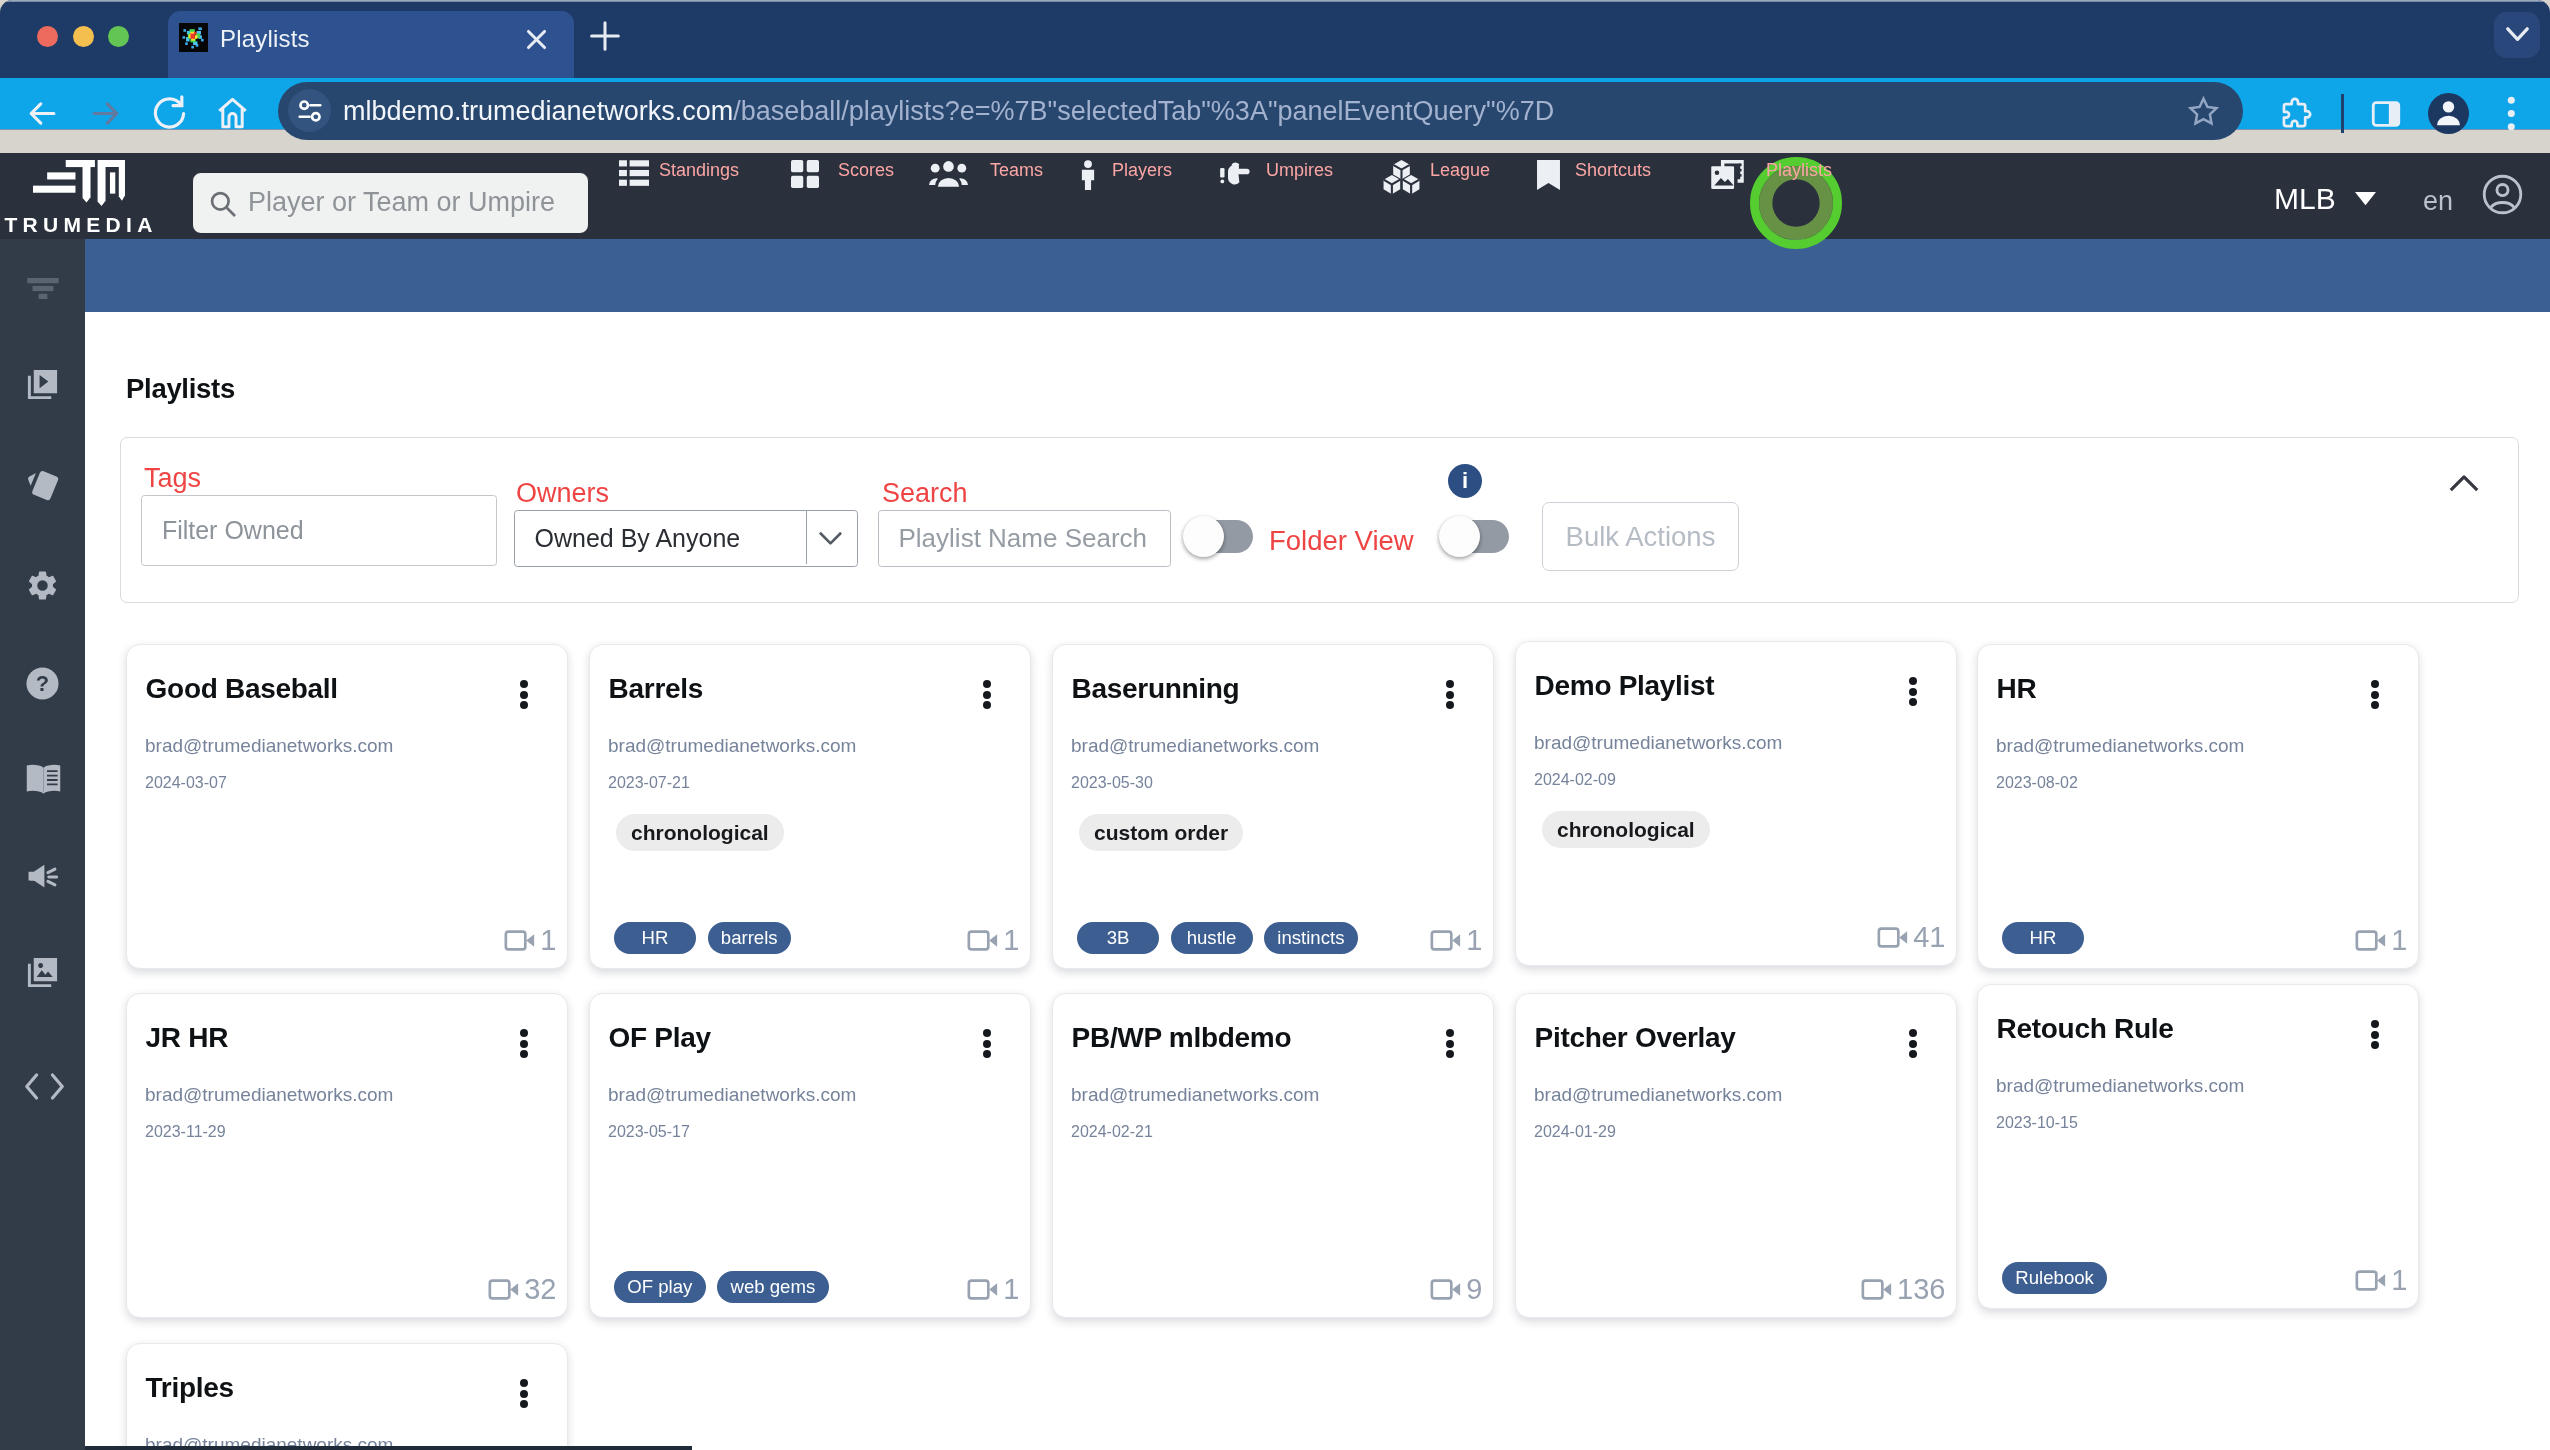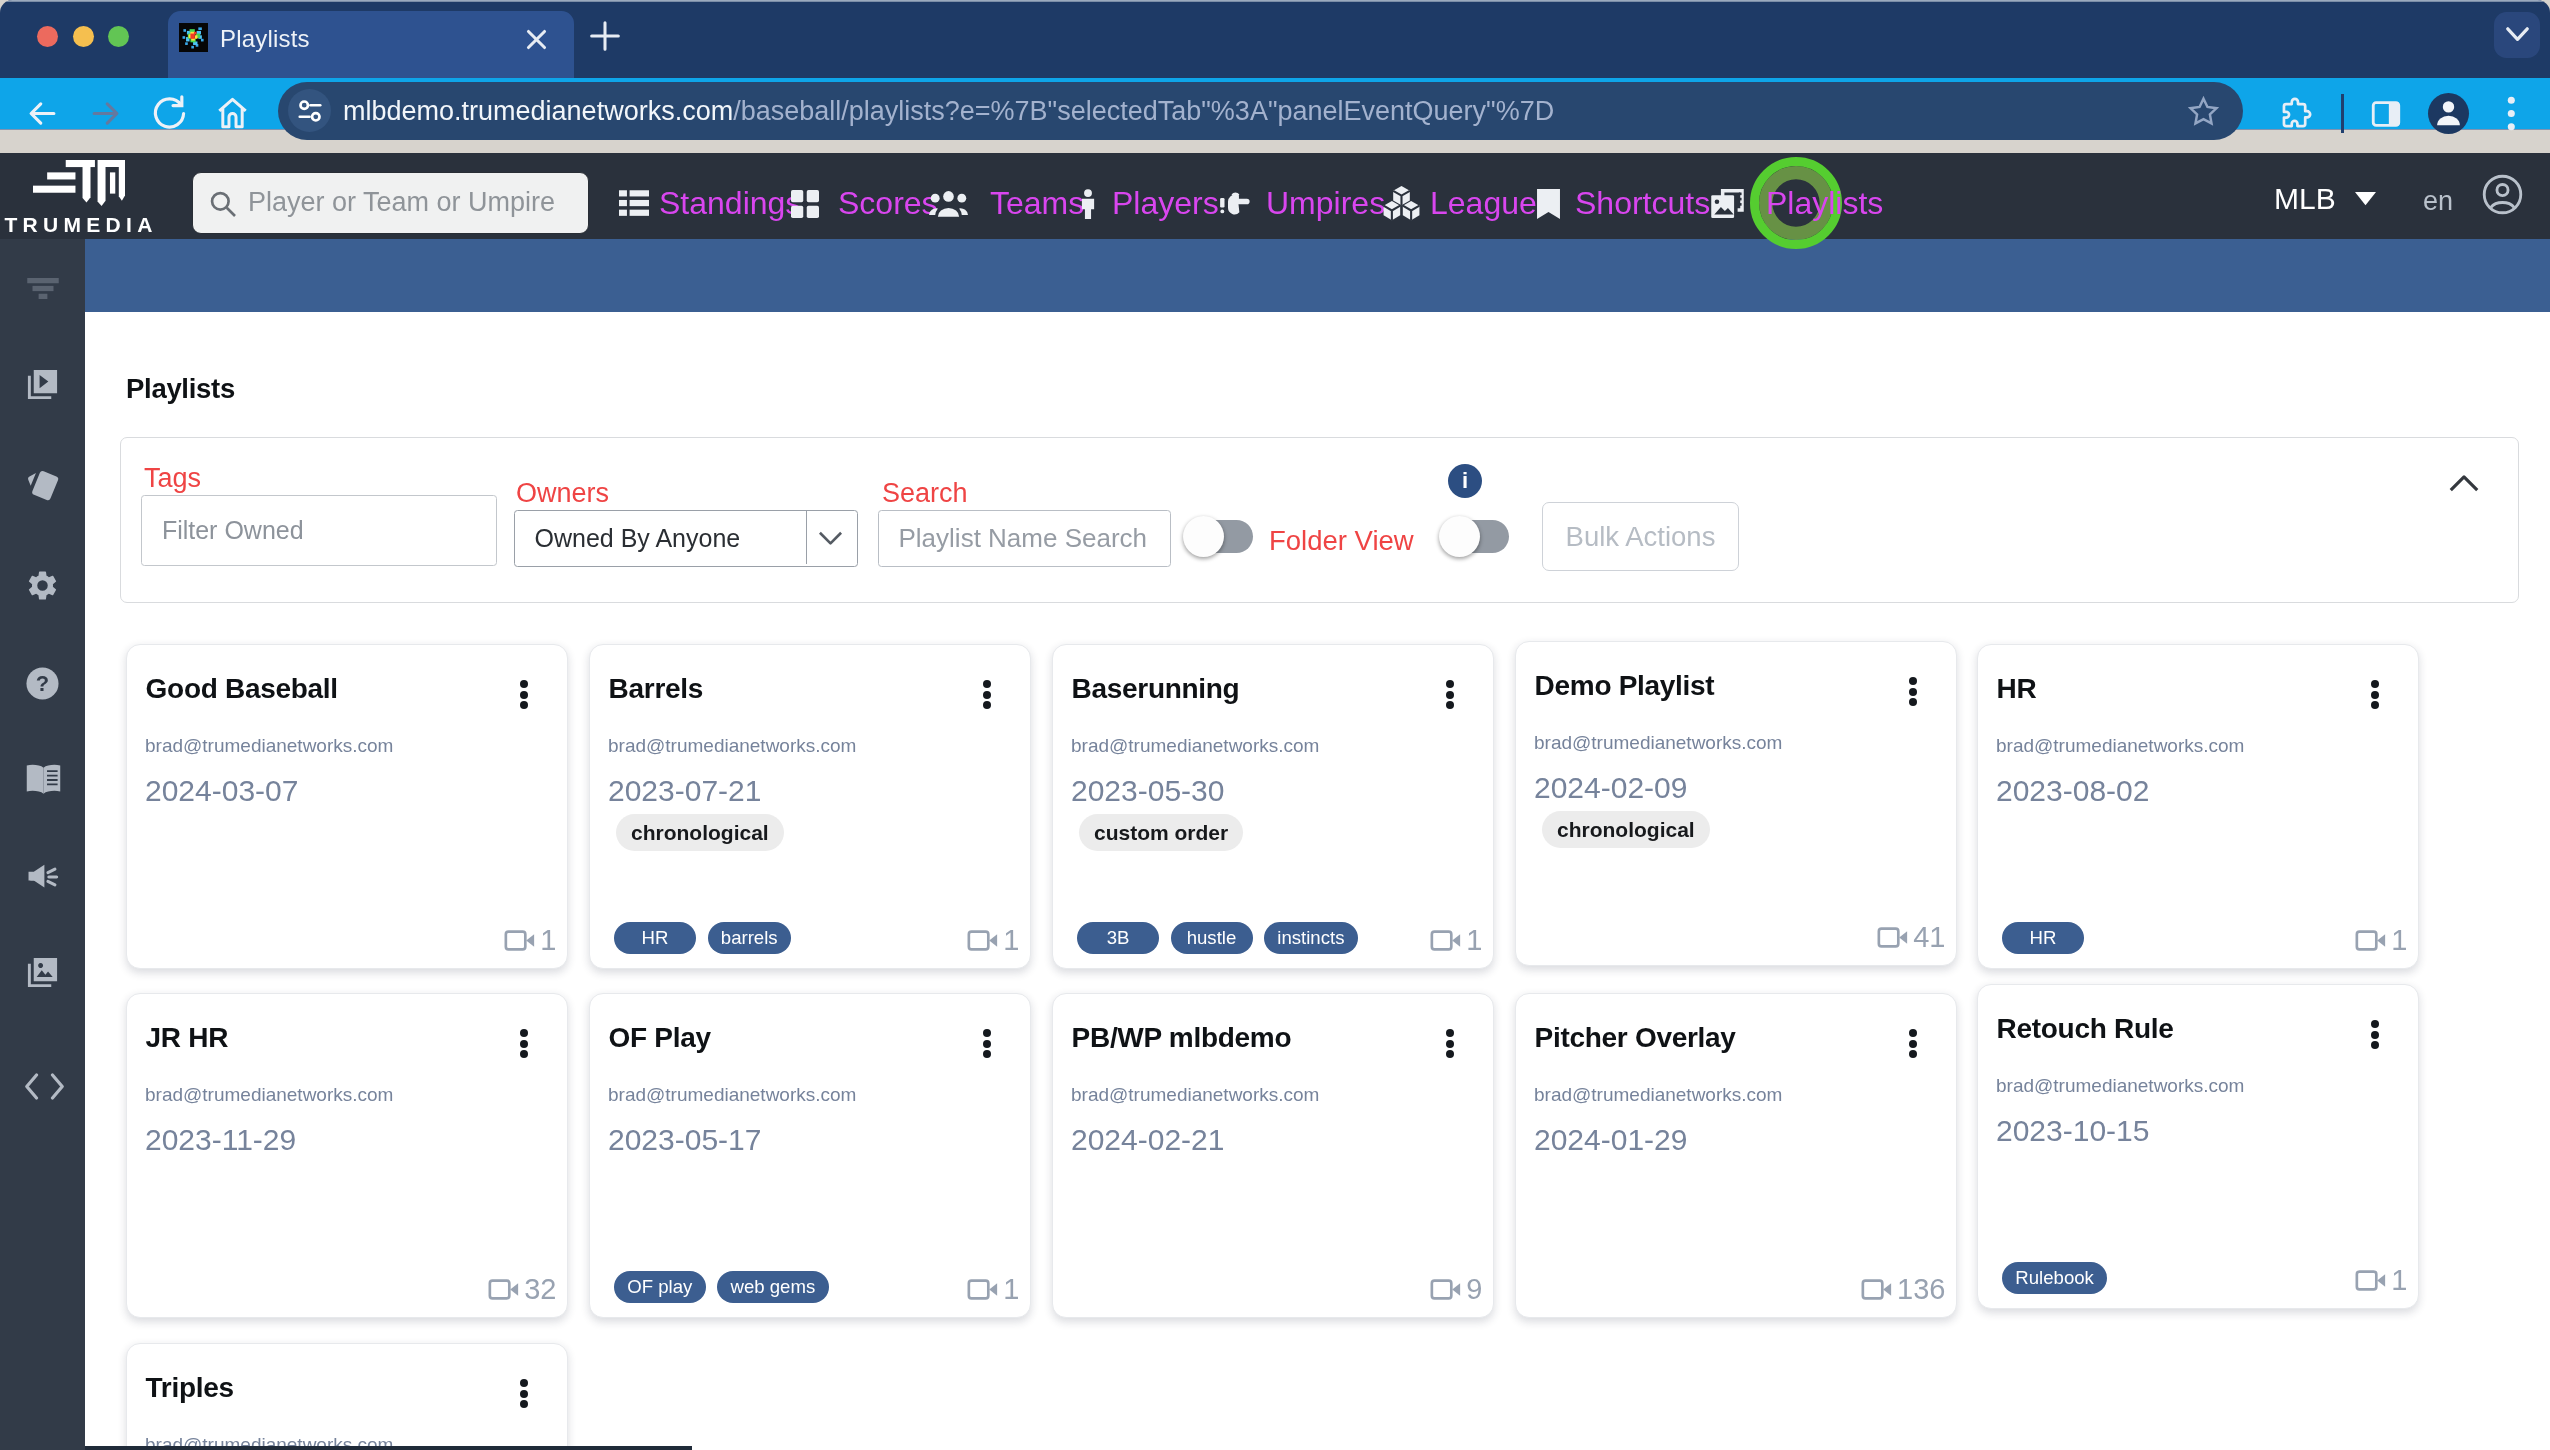--- a/index.html
+++ b/index.html
@@ -16,21 +16,21 @@
 #toolbar{position:absolute;left:0;top:78px;width:2550px;height:52px;background:#0ea5e9;border-bottom:1.8px solid #7f93b1}
 #urlbar{position:absolute;left:278px;top:4.4px;width:1965px;height:58px;border-radius:29px;background:#28476f}
 #tunec{position:absolute;left:9.8px;top:7px;width:43px;height:43px;border-radius:50%;background:#33547f}
 #urltext{position:absolute;left:65px;top:14px;font-size:27px;color:#f2f6fa;white-space:nowrap}
 #urltext .p{color:#a3b2ce}
 
 #nav{position:absolute;left:0;top:153px;width:2550px;height:87px;background:#2a313c;border-bottom:1.8px solid #11151b}
 #logotxt{position:absolute;left:4.4px;top:60px;width:153px;text-align:center;font-size:21px;font-weight:bold;color:#fff;letter-spacing:5.3px}
 #sbox{position:absolute;left:192px;top:18.6px;width:397px;height:62px;background:#f0f1f1;border:1.8px solid #292e35;border-radius:9px}
 #sbox span{position:absolute;left:55px;top:14px;font-size:27px;color:#8f9499}
-.navitem{position:absolute;top:7px;height:87px;display:flex;align-items:center;color:#d946ef;font-size:32px;z-index:10}
+.navitem{position:absolute;top:7px;height:87px;display:flex;color:#fca5a5;font-size:18px;z-index:10}
 .navitem svg{margin-right:13.3px}
 #mlb{position:absolute;left:2274px;top:29px;font-size:30px;color:#fff}
 #mlbcaret{position:absolute;left:2355px;top:39px}
 #en{position:absolute;left:2423px;top:33px;font-size:27px;color:#b9c1cb}
 #ring{position:absolute;left:1750px;top:157px;width:92px;height:92px;border-radius:50%;border:9.8px solid #55cd30;box-shadow:inset 0 0 0 13.3px rgba(110,156,70,.9);z-index:5}
 
 #sidebar{position:absolute;left:0;top:239px;width:85px;height:1211px;background:#323b48}
 #main{position:absolute;left:85px;top:239px;width:2465px;height:1211px;background:#fff}
 #band{position:absolute;left:0;top:0;width:2465px;height:73px;background:#3b5f92}
 #h1{position:absolute;left:41px;top:134px;font-size:27.5px;font-weight:bold;color:#0f1215;letter-spacing:-0.3px}
@@ -39,21 +39,21 @@
 #panel .lbl{position:absolute;font-size:27px;color:#ef4444}
 .inp{position:absolute;background:#fff;border:1.8px solid #c3c7cc;border-radius:3.5px;font-size:25px;color:#8d939b;display:flex;align-items:center;padding-left:19.5px}
 .tog{position:absolute;width:67px;height:33px;border-radius:17px;background:#939aa3}
 .tog i{position:absolute;left:-2.7px;top:-4.4px;width:41px;height:41px;border-radius:50%;background:#fdfdfd;box-shadow:0 1.8px 4.4px rgba(0,0,0,.4)}
 
 .card{position:absolute;background:#fff;border:1.8px solid #e7e9ec;border-radius:14px;box-shadow:0 3.5px 9px rgba(30,40,60,.16)}
 .ct{position:absolute;left:18.6px;top:27.5px;font-size:28px;font-weight:bold;color:#0f1215;letter-spacing:-0.3px}
 .dots{position:absolute;right:39px;top:35px}
 .dots i{display:block;width:8px;height:8px;border-radius:50%;background:#15191e;margin-bottom:2.7px}
 .cm{position:absolute;left:18px;top:90px;font-size:19px;color:#76839b;line-height:1.2}
-.cd{position:absolute;left:18px;top:128px;font-size:30px;color:#76839b;line-height:1.2}
+.cd{position:absolute;left:18px;top:128px;font-size:16px;color:#76839b;line-height:1.2}
 .gp{position:absolute;left:26px;top:169px;height:37px;border-radius:18.6px;background:#ececec;font-size:21px;font-weight:bold;color:#17191c;display:inline-flex;align-items:center;padding:13px 15px}
 .bps{position:absolute;left:24px;top:277px;display:flex;gap:11.5px}
 .bp{height:32px;min-width:82px;border-radius:16px;background:#3c5e90;color:#fff;font-size:18.6px;display:inline-flex;align-items:center;justify-content:center;padding:0 13.3px}
 .cnt{position:absolute;right:10.6px;top:279px;display:flex;align-items:center;gap:4.4px}
 .cnt span{font-size:29px;color:#98a2b1}
 #botbar{position:absolute;left:85px;top:1446px;width:607px;height:4.4px;background:#202b39}
 </style></head><body>
 <div id="win">
 <div id="tabstrip">
       <div class="tl" style="left:37px;background:#ec6a5e"></div>

